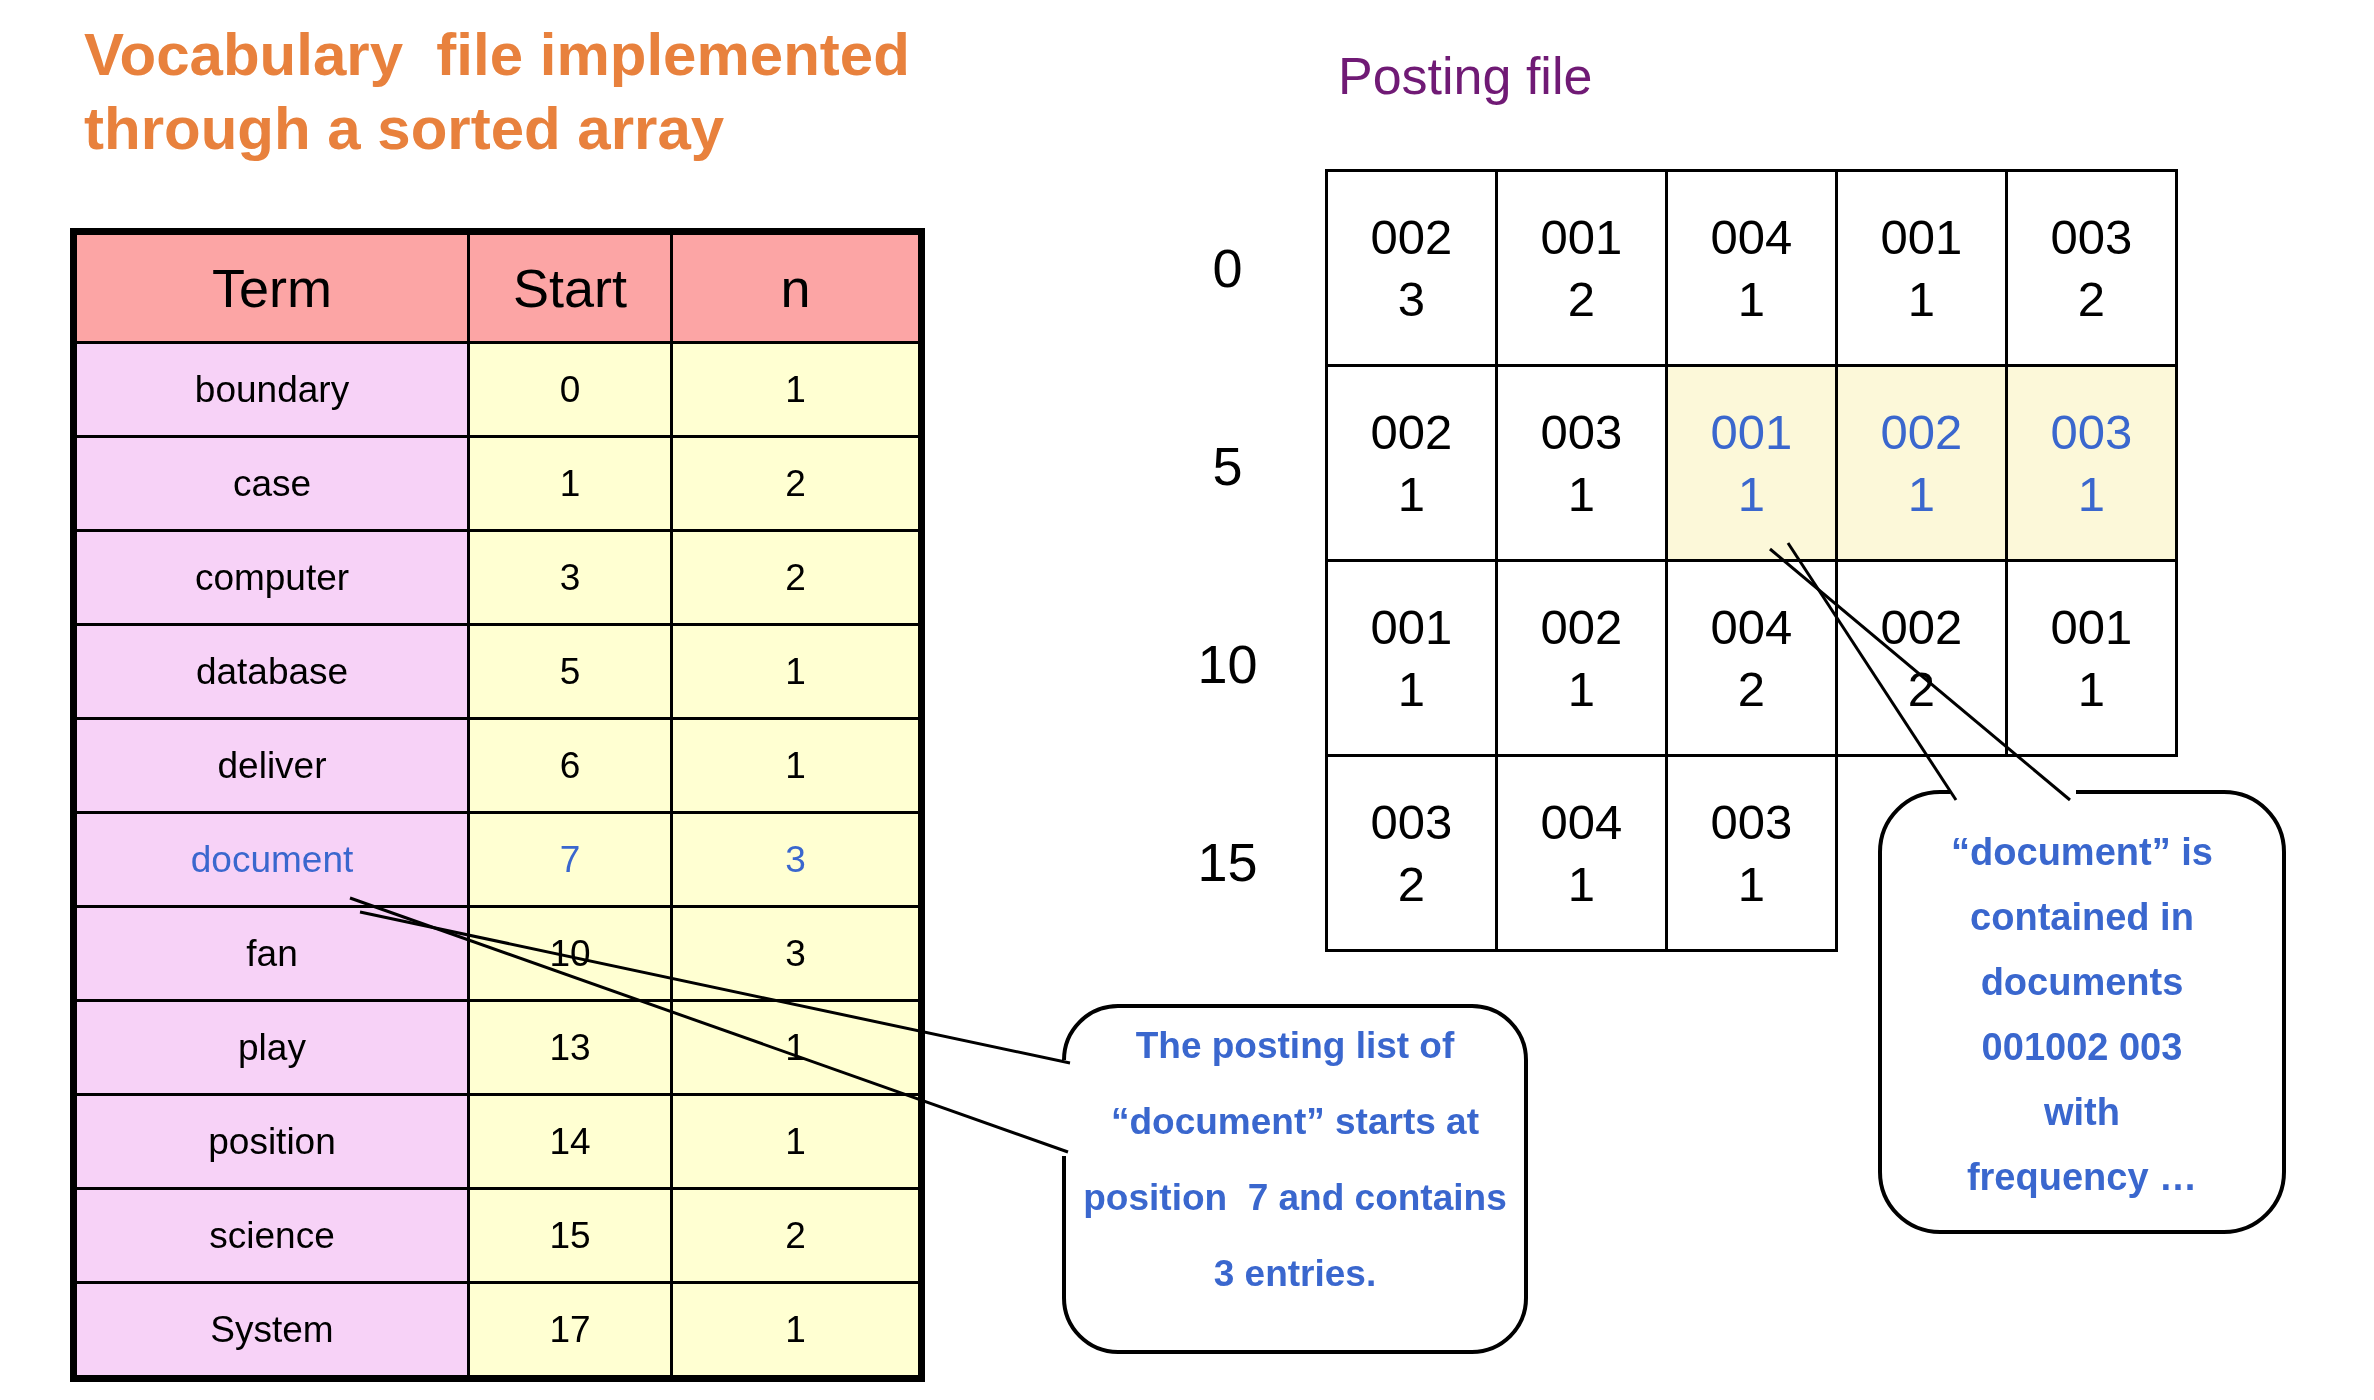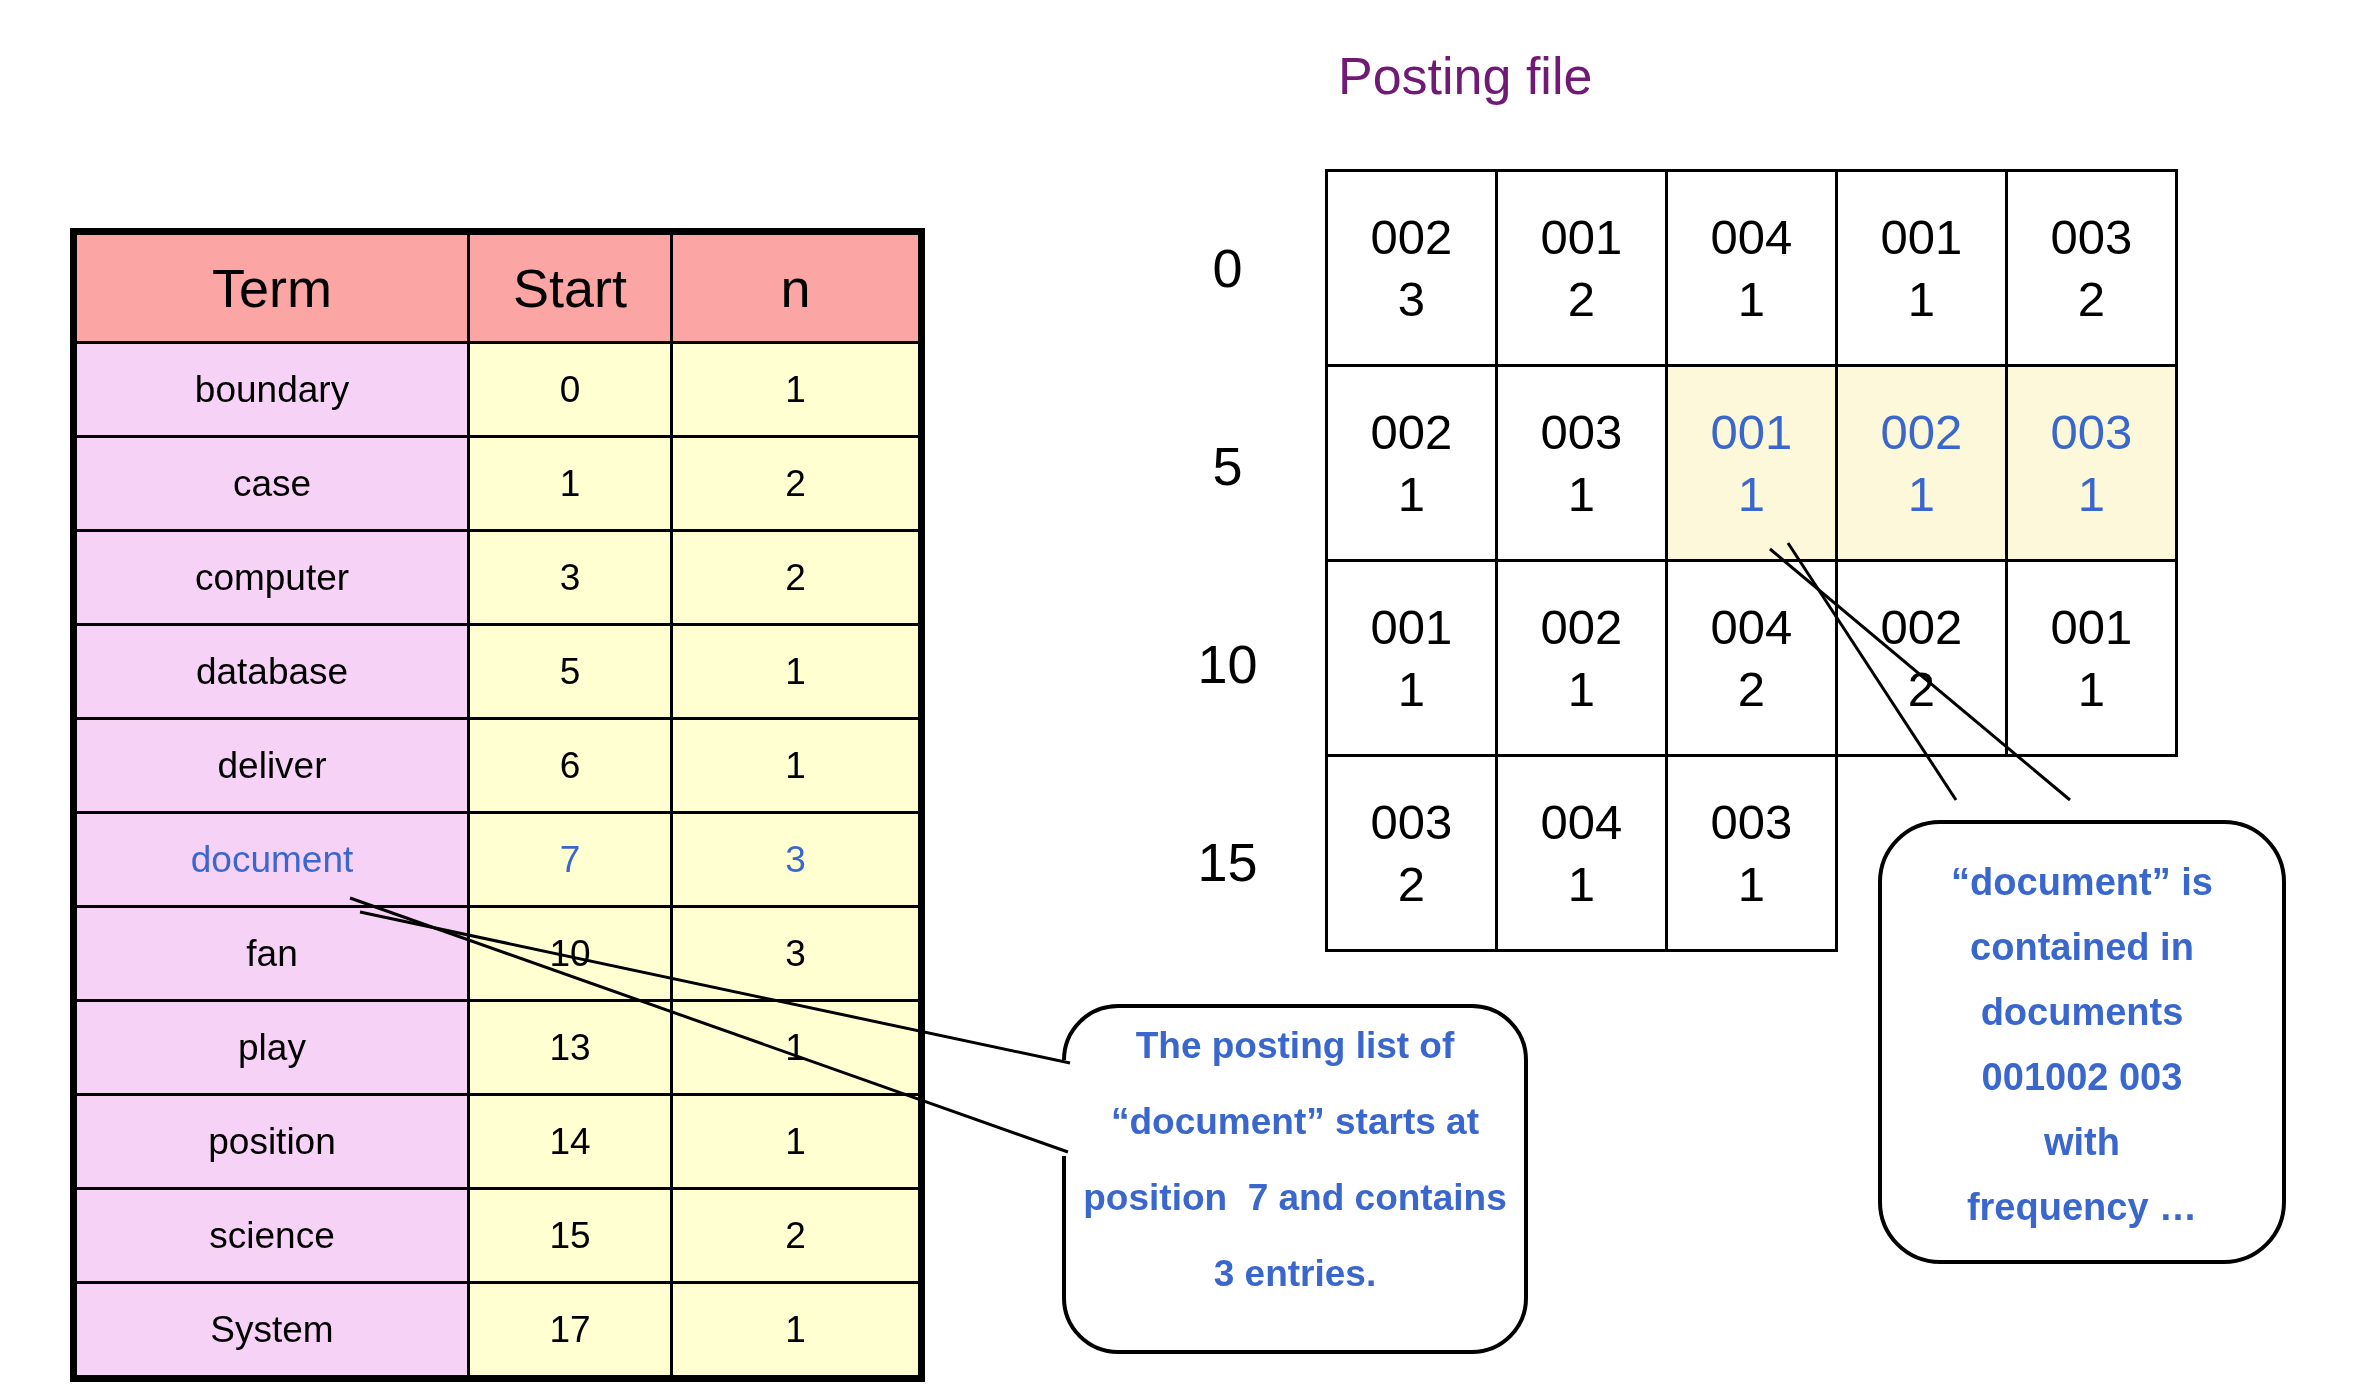--- a/index.html
+++ b/index.html
@@ -54,40 +54,44 @@
   .callout{
     position:absolute;background:#ffffff;border:4px solid #000;
     box-sizing:border-box;z-index:5;text-align:center;
     color:#3A67CE;font-weight:700;
   }
   #callout-left{
     left:1062px;top:1004px;width:466px;height:350px;border-radius:56px;
     font-size:37px;line-height:76px;
   }
   #callout-right{
-    left:1878px;top:820px;width:408px;height:444px;border-radius:62px;
+    left:1878px;top:790px;width:408px;height:444px;border-radius:62px;
     padding-top:26px;font-size:38px;line-height:65px;
   }
   .callout .line{white-space:pre;}
   
   .throat{position:absolute;background:#ffffff;z-index:6;}
   #throat-left{left:1056px;top:1060px;width:16px;height:96px;}
   #throat-right{left:1950px;top:788px;width:126px;height:16px;}
   
   #overlay{
     position:absolute;left:0;top:0;width:2374px;height:1400px;
     z-index:10;pointer-events:none;
   }
   #overlay line{stroke:#000;stroke-width:3;}
 </style>
 </head>
 <body>
 
 <div id="canvas">
 
+  <div id="main-title">
+    <div class="title-line">Vocabulary  file implemented</div>
+    <div class="title-line">through a sorted array</div>
+  </div>
   <div id="posting-title">Posting file</div>
 
   <table id="vocab-table">
     <colgroup>
         <col style="width:395px">
         <col style="width:203px">
         <col style="width:250px">
       </colgroup>
     <tbody>
         <tr>

